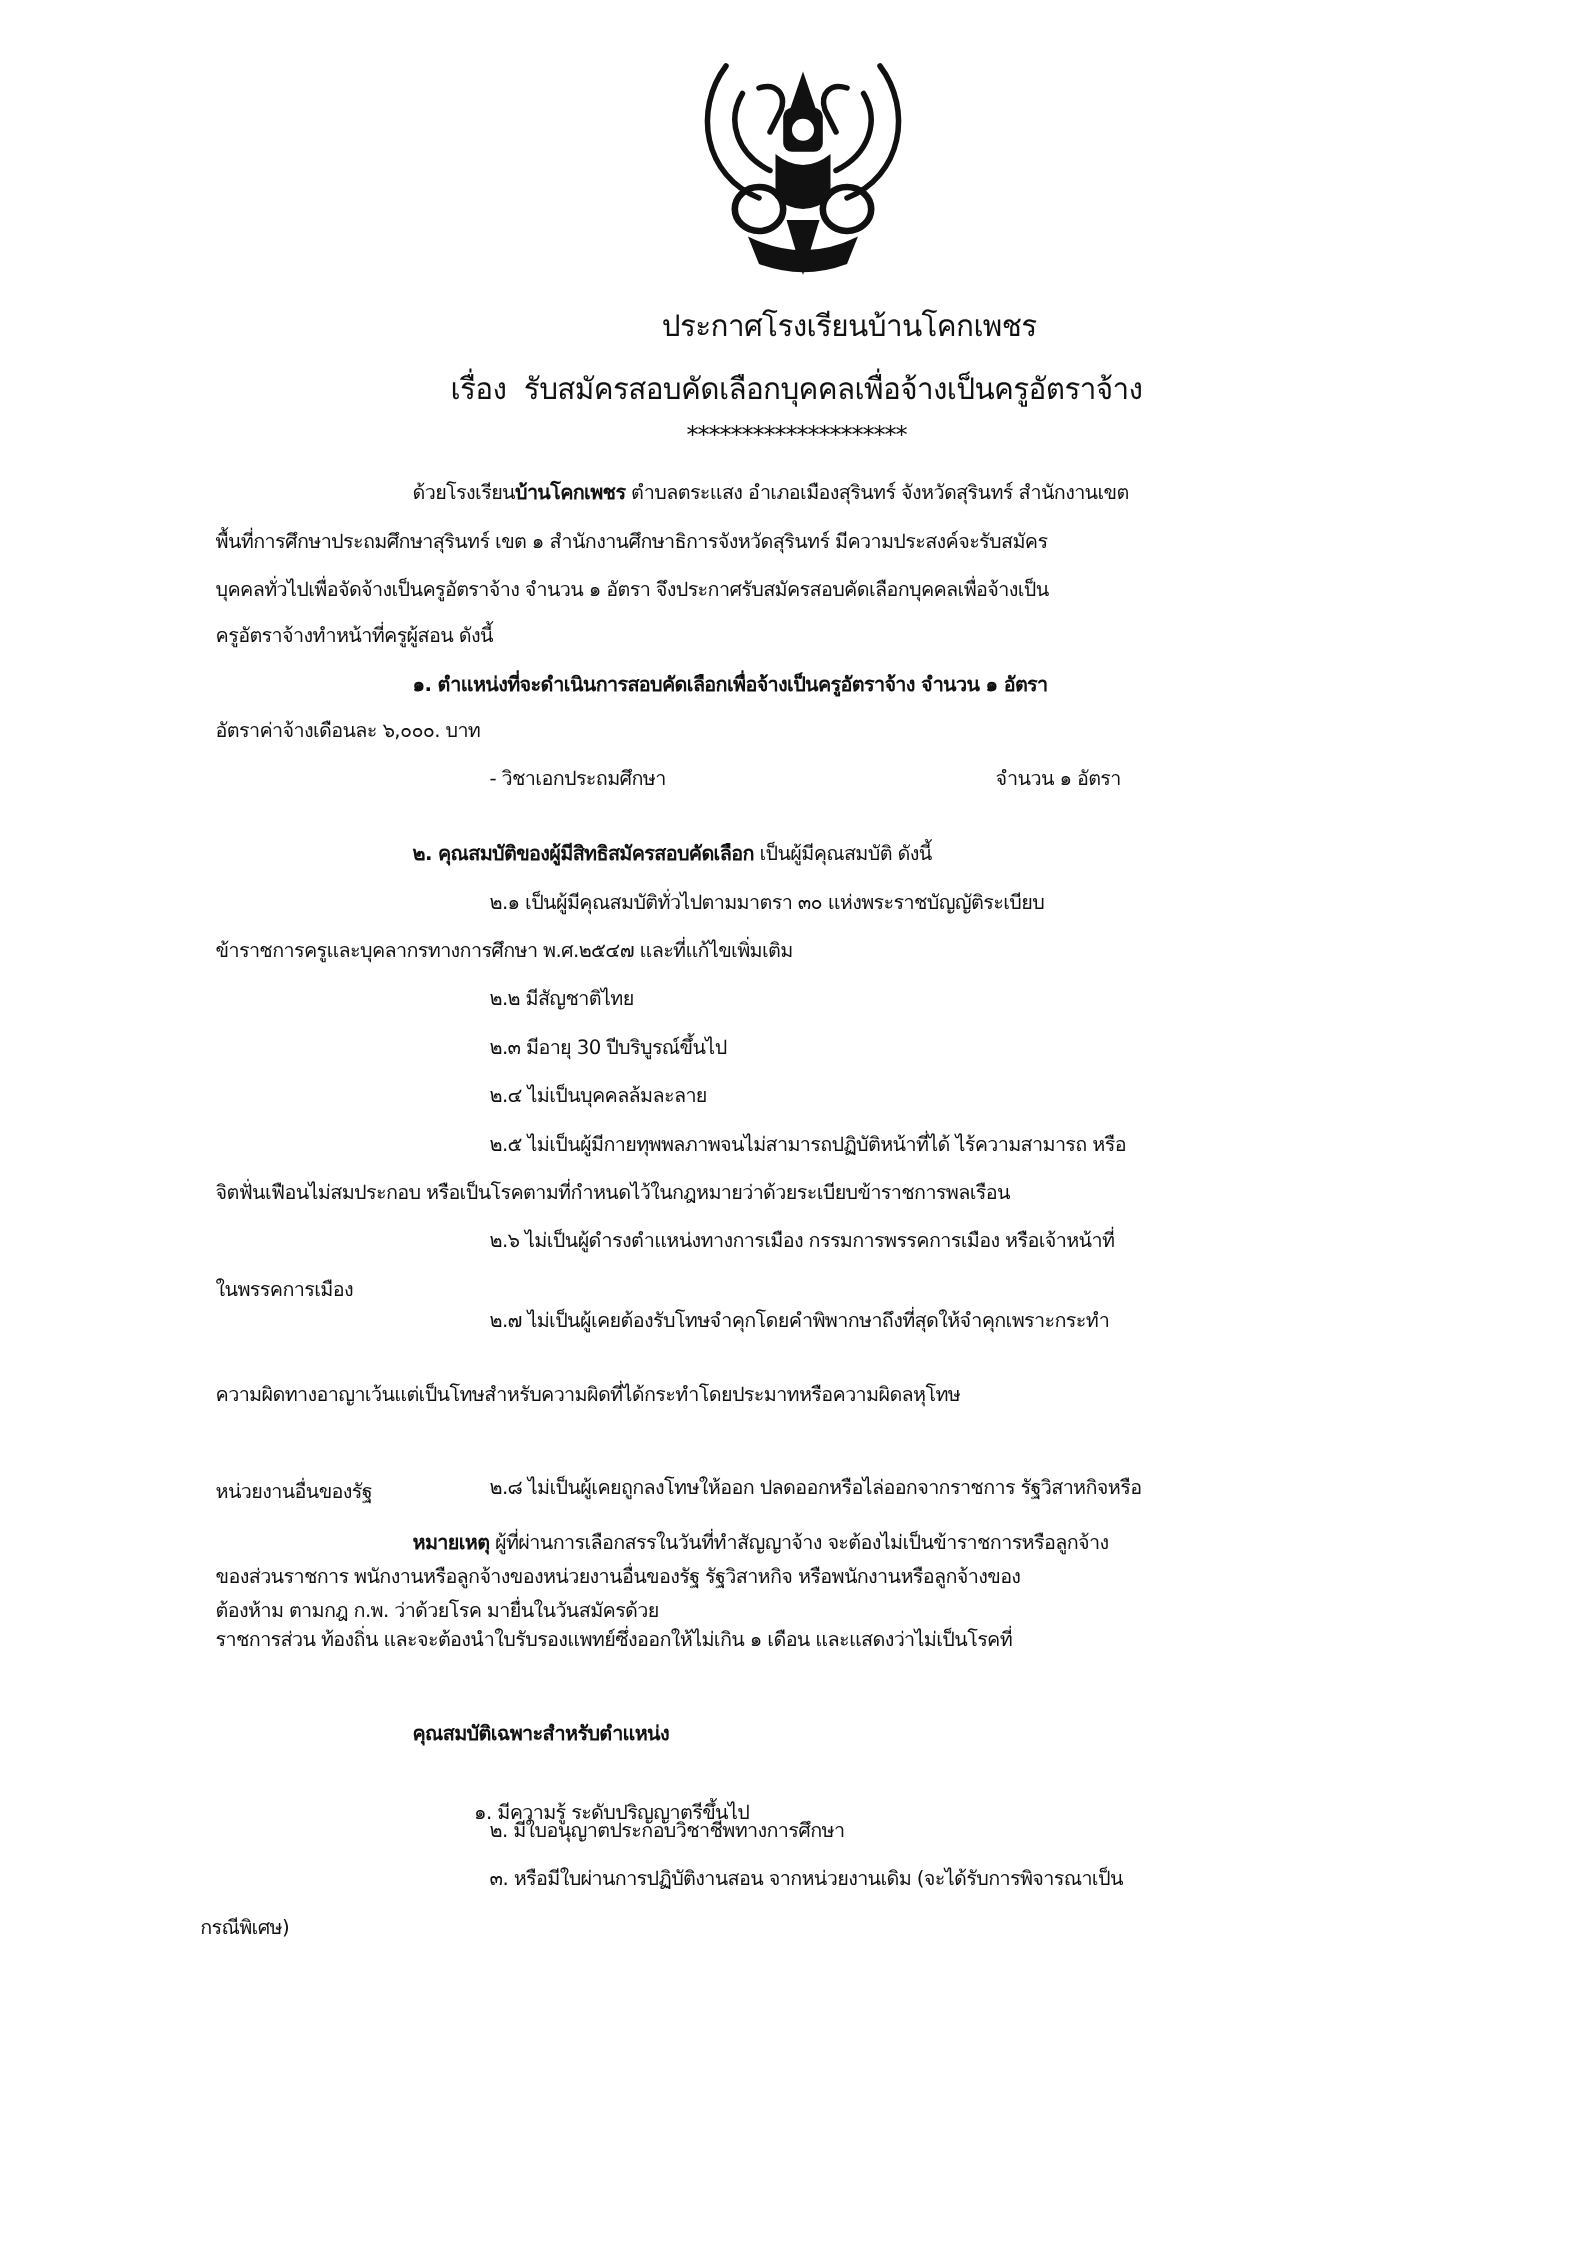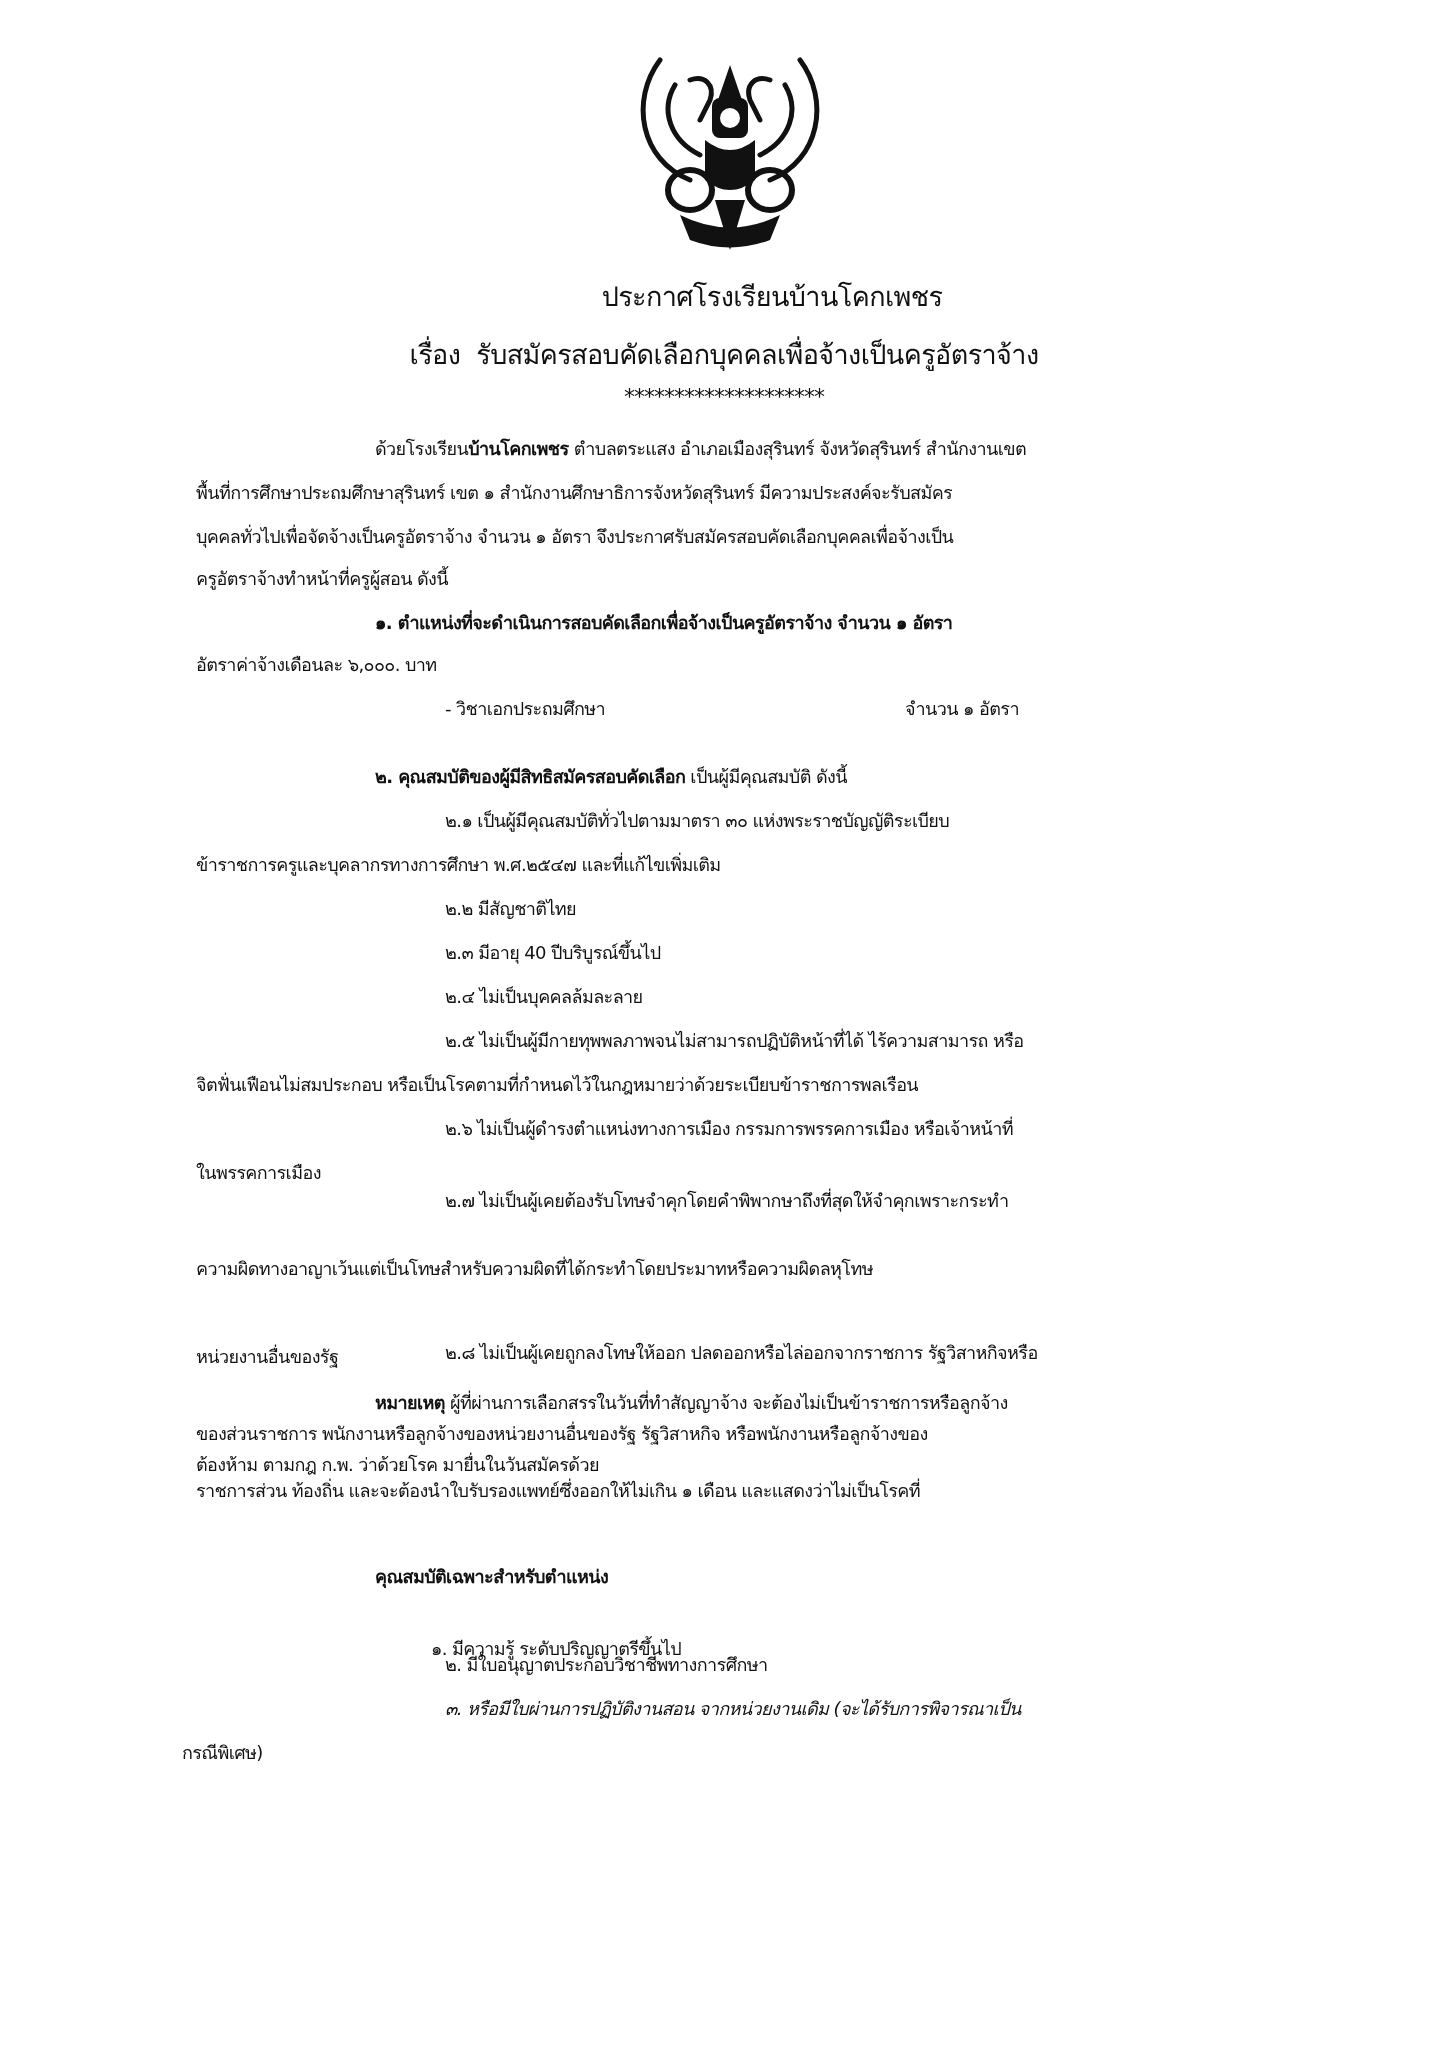--- a/index.html
+++ b/index.html
@@ -59,35 +59,35 @@
 <div class="line" style="left:445px; top:692px;">- วิชาเอกประถมศึกษา</div>
 <div class="line" style="left:905px; top:692px;">จำนวน  ๑  อัตรา</div>
 
 <div class="line" style="left:375px; top:760px;">
   <span class="b">๒.  คุณสมบัติของผู้มีสิทธิสมัครสอบคัดเลือก</span><span> เป็นผู้มีคุณสมบัติ ดังนี้</span>
 </div>
 
 <div class="line" style="left:445px; top:804px;">๒.๑  เป็นผู้มีคุณสมบัติทั่วไปตามมาตรา  ๓๐  แห่งพระราชบัญญัติระเบียบ</div>
 <div class="line" style="left:196px; top:848px;">ข้าราชการครูและบุคลากรทางการศึกษา พ.ศ.๒๕๔๗ และที่แก้ไขเพิ่มเติม</div>
 <div class="line" style="left:445px; top:892px;">๒.๒ มีสัญชาติไทย</div>
-<div class="line" style="left:445px; top:936px;">๒.๓ มีอายุ 40 ปีบริบูรณ์ขึ้นไป</div>
+<div class="line" style="left:445px; top:936px;">๒.๓ มีอายุ 30 ปีบริบูรณ์ขึ้นไป</div>
 <div class="line" style="left:445px; top:980px;">๒.๔ ไม่เป็นบุคคลล้มละลาย</div>
 <div class="line" style="left:445px; top:1024px;">๒.๕ ไม่เป็นผู้มีกายทุพพลภาพจนไม่สามารถปฏิบัติหน้าที่ได้ ไร้ความสามารถ หรือ</div>
 <div class="line" style="left:196px; top:1068px;">จิตฟั่นเฟือนไม่สมประกอบ หรือเป็นโรคตามที่กำหนดไว้ในกฎหมายว่าด้วยระเบียบข้าราชการพลเรือน</div>
 <div class="line" style="left:445px; top:1112px;">๒.๖ ไม่เป็นผู้ดำรงตำแหน่งทางการเมือง กรรมการพรรคการเมือง หรือเจ้าหน้าที่</div>
 <div class="line" style="left:196px; top:1156px;">ในพรรคการเมือง</div>
 <div class="line" style="left:445px; top:1184px;">๒.๗ ไม่เป็นผู้เคยต้องรับโทษจำคุกโดยคำพิพากษาถึงที่สุดให้จำคุกเพราะกระทำ</div>
 <div class="line" style="left:196px; top:1252px;">ความผิดทางอาญาเว้นแต่เป็นโทษสำหรับความผิดที่ได้กระทำโดยประมาทหรือความผิดลหุโทษ</div>
 <div class="line" style="left:445px; top:1296px;margin-top:40px;">๒.๘ ไม่เป็นผู้เคยถูกลงโทษให้ออก ปลดออกหรือไล่ออกจากราชการ รัฐวิสาหกิจหรือ</div>
 <div class="line" style="left:196px; top:1340px;">หน่วยงานอื่นของรัฐ</div>
 
 <div class="line" style="left:375px; top:1386px;">
   <span class="b">หมายเหตุ</span><span>  ผู้ที่ผ่านการเลือกสรรในวันที่ทำสัญญาจ้าง จะต้องไม่เป็นข้าราชการหรือลูกจ้าง</span>
 </div>
 <div class="line" style="left:196px; top:1400px;margin-top:17px;">ของส่วนราชการ พนักงานหรือลูกจ้างของหน่วยงานอื่นของรัฐ รัฐวิสาหกิจ หรือพนักงานหรือลูกจ้างของ</div>
 <div class="line" style="left:196px; top:1474px;">ราชการส่วน ท้องถิ่น และจะต้องนำใบรับรองแพทย์ซึ่งออกให้ไม่เกิน  ๑  เดือน และแสดงว่าไม่เป็นโรคที่</div>
 <div class="line" style="left:196px; top:1448px;">ต้องห้าม ตามกฎ ก.พ. ว่าด้วยโรค มายื่นในวันสมัครด้วย</div>
 
 <div class="line b" style="left:375px; top:1560px;">คุณสมบัติเฉพาะสำหรับตำแหน่ง</div>
 <div class="line" style="left:431px; top:1604px;margin-top:28px;">๑. มีความรู้ ระดับปริญญาตรีขึ้นไป</div>
 <div class="line" style="left:445px; top:1648px;">๒. มีใบอนุญาตประกอบวิชาชีพทางการศึกษา</div>
-<div class="line" style="left:445px; top:1692px;font-style:italic;">๓. หรือมีใบผ่านการปฏิบัติงานสอน จากหน่วยงานเดิม (จะได้รับการพิจารณาเป็น</div>
+<div class="line" style="left:445px; top:1692px;">๓. หรือมีใบผ่านการปฏิบัติงานสอน จากหน่วยงานเดิม (จะได้รับการพิจารณาเป็น</div>
 <div class="line" style="left:182px; top:1736px;">กรณีพิเศษ)</div>
 
 </body></html>

